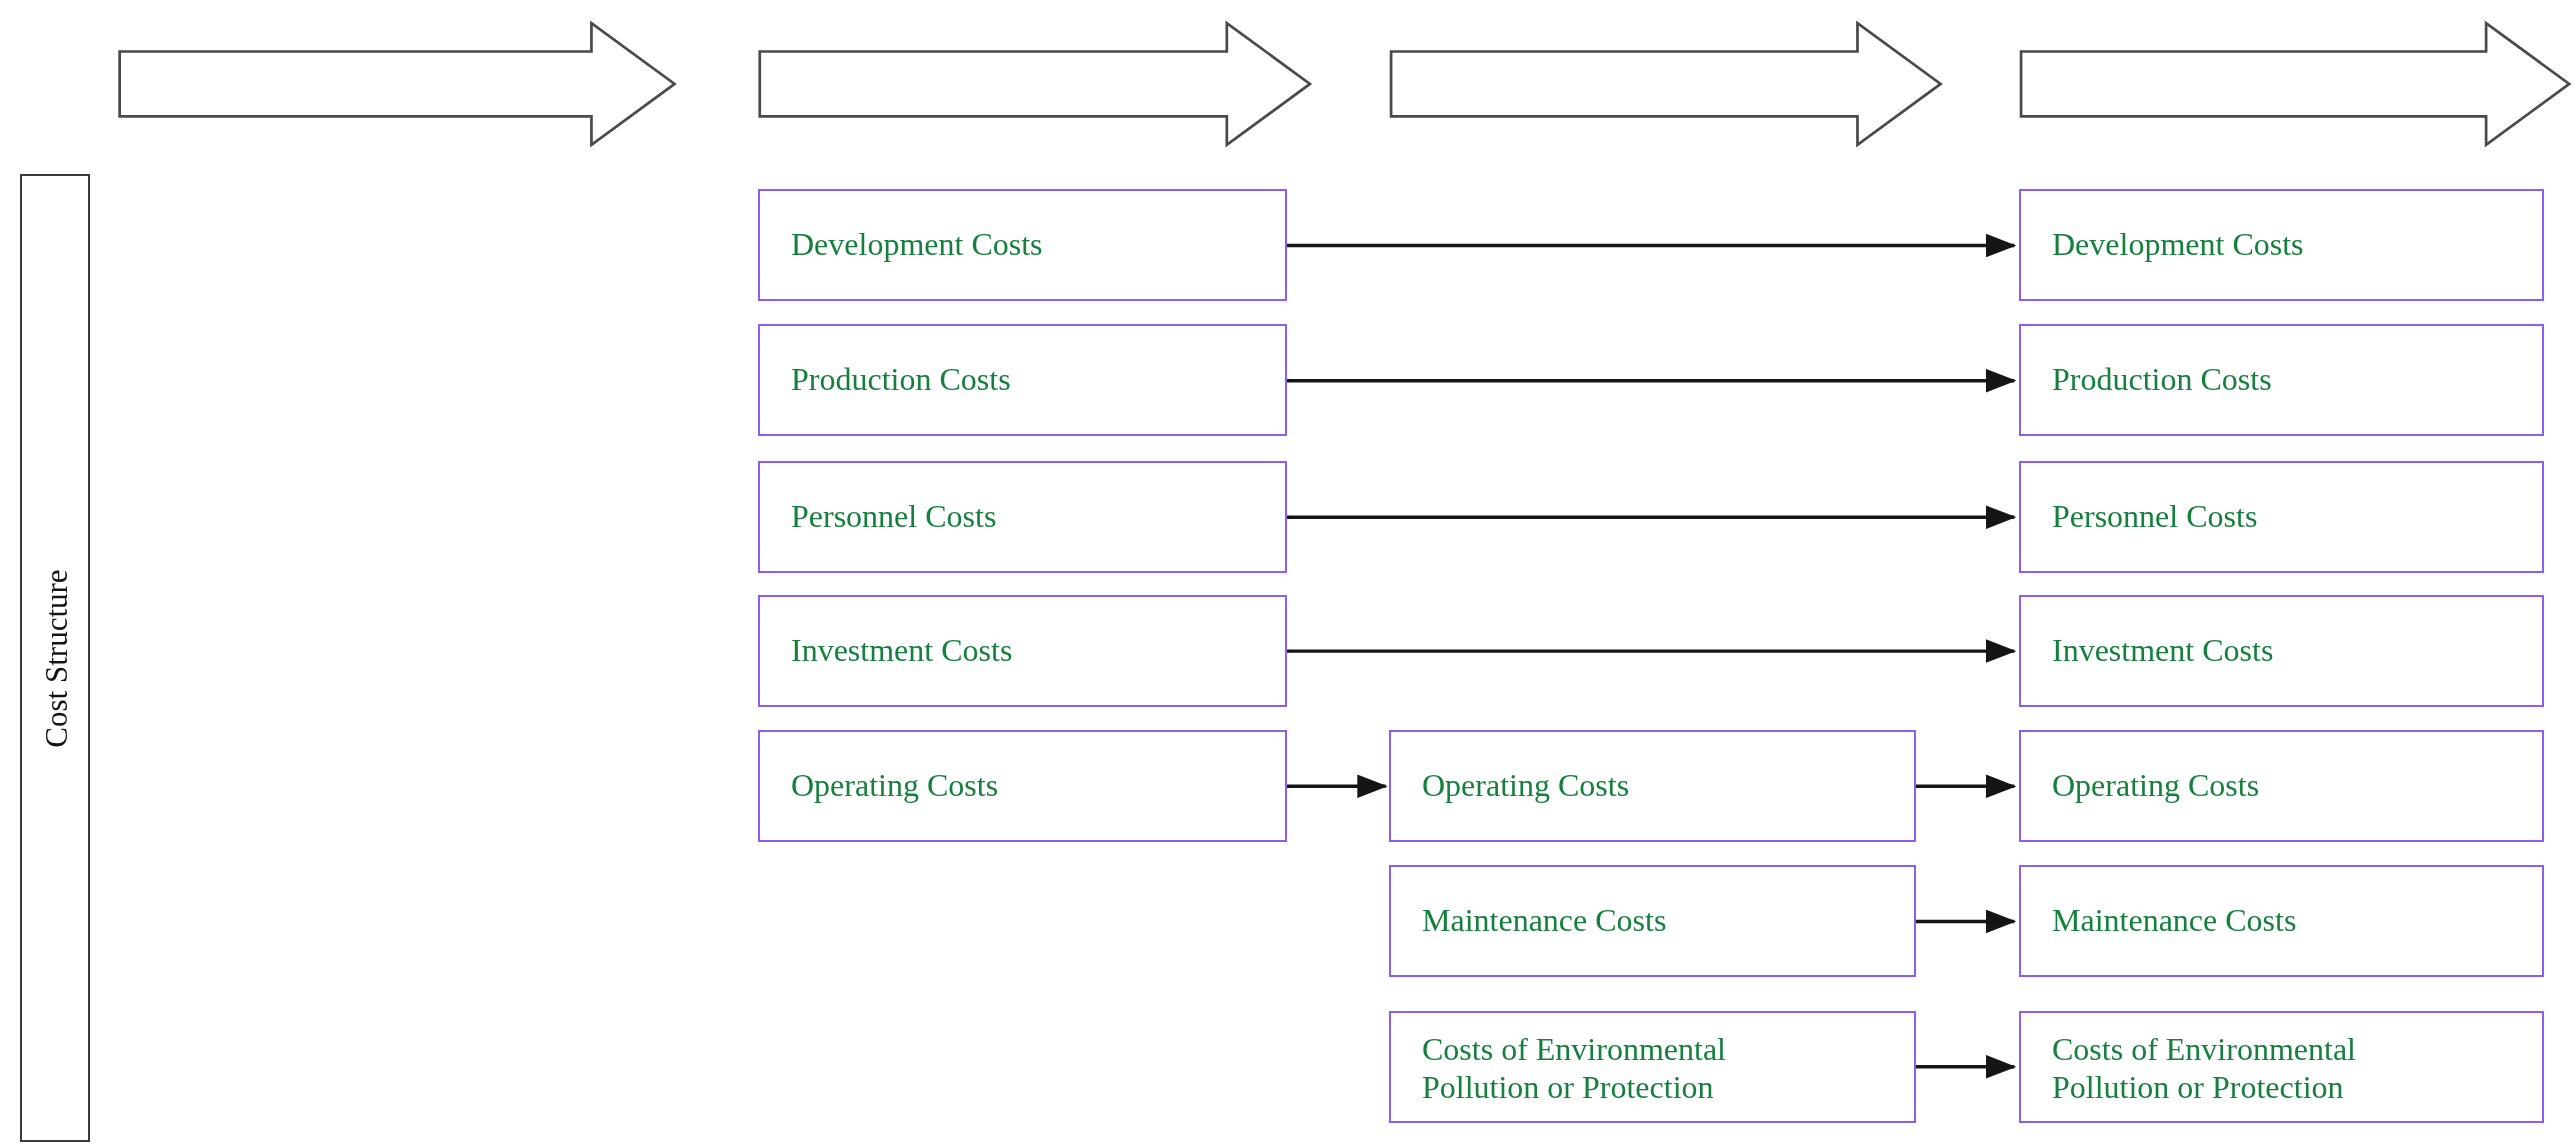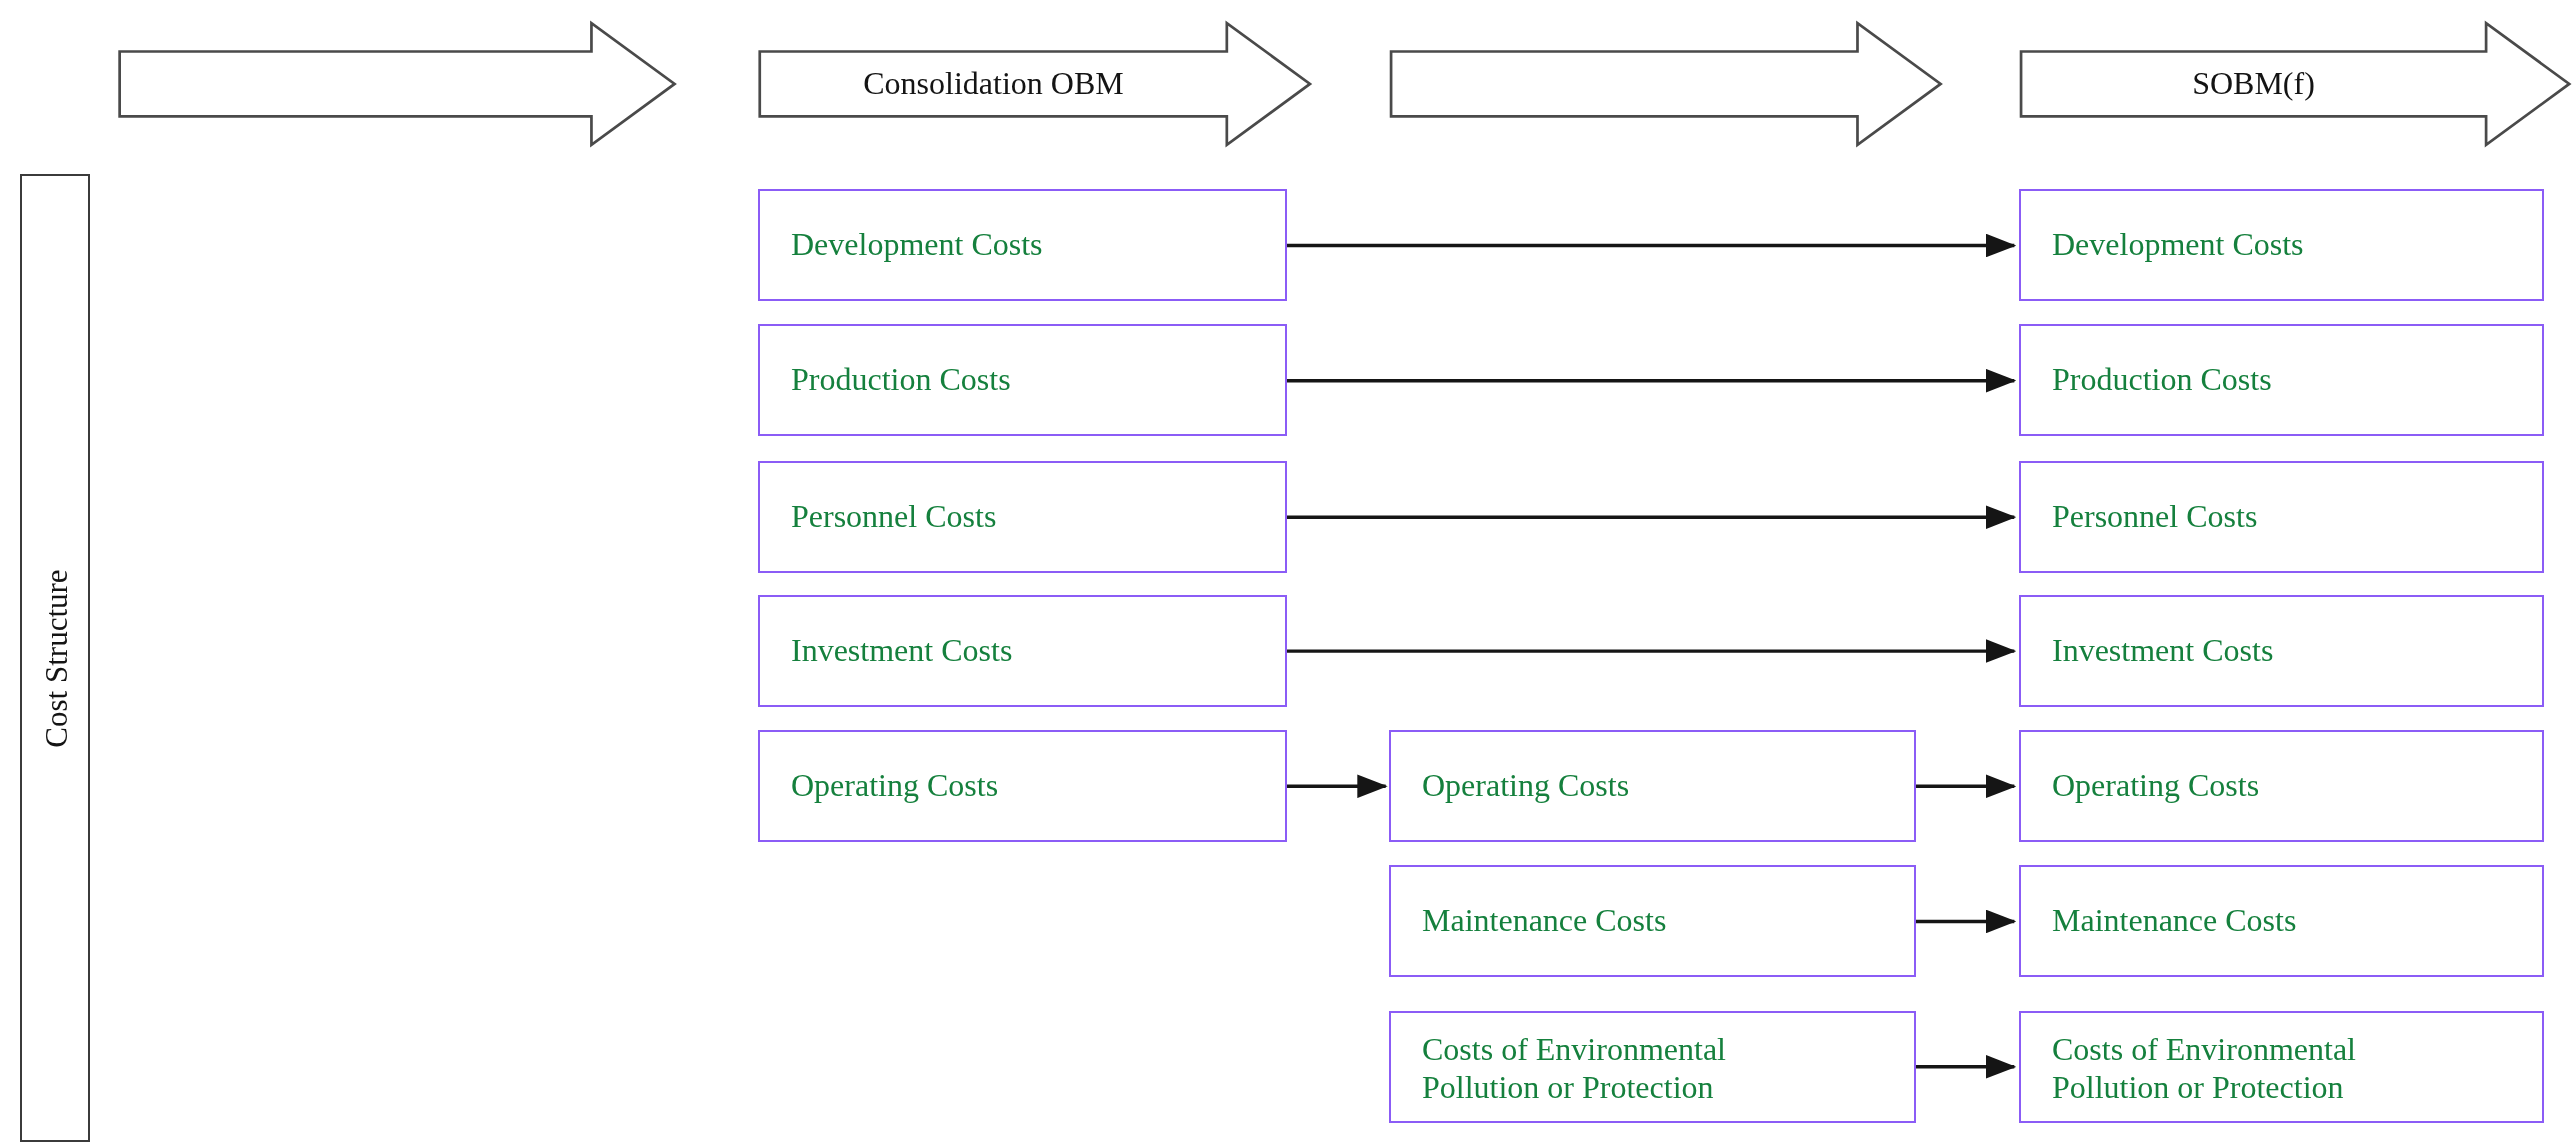--- a/index.html
+++ b/index.html
@@ -109,26 +109,20 @@
       <line x1="1903" y1="1163" x2="2050" y2="1163"></line>
     </g>
 
     <g stroke="#151515" stroke-width="5" fill="none" marker-end="url(#arrowhead)">
       <line x1="2833" y1="1163" x2="2980" y2="1163"></line>
       <line x1="2833" y1="1363" x2="2980" y2="1363"></line>
       <line x1="2833" y1="1578" x2="2980" y2="1578"></line>
     </g>
   </svg>
 
-  <div class="arrow-header-label" style="left:760px; top:51px; width:467px; height:65px;">
-    <span>Consolidation OBM</span>
-  </div>
-  <div class="arrow-header-label" style="left:2021px; top:51px; width:465px; height:65px;">
-    <span>SOBM(f)</span>
-  </div>
 
   <div class="vertical-band" style="left:20px; top:174px; width:70px; height:968px;"></div>
   <div class="vertical-band-label" style="left:-88px; top:643px; width:284px; height:31px;">Cost Structure</div>
 
   <div class="node-box align-left" style="left:758px; top:189px; width:529px; height:112px;">
     <span class="node-label">Development Costs</span>
   </div>
   <div class="node-box align-left" style="left:758px; top:324px; width:529px; height:112px;">
     <span class="node-label">Production Costs</span>
   </div>

